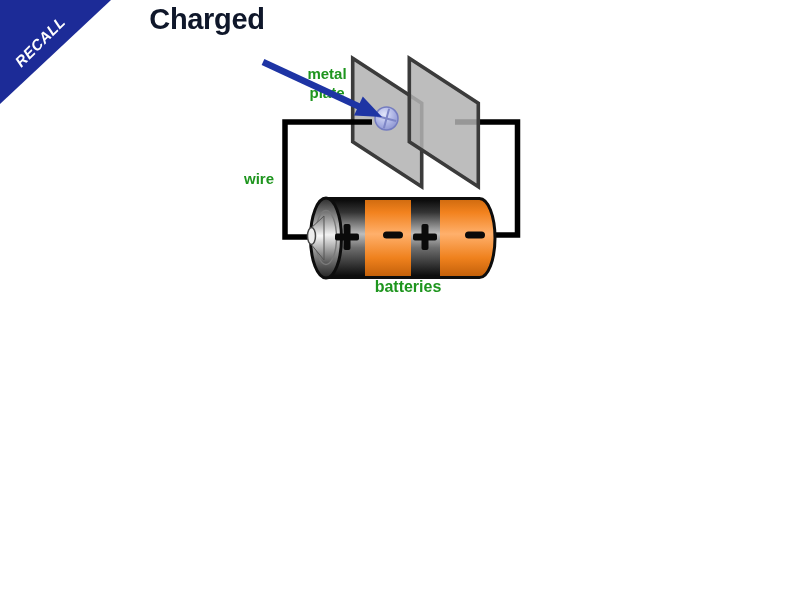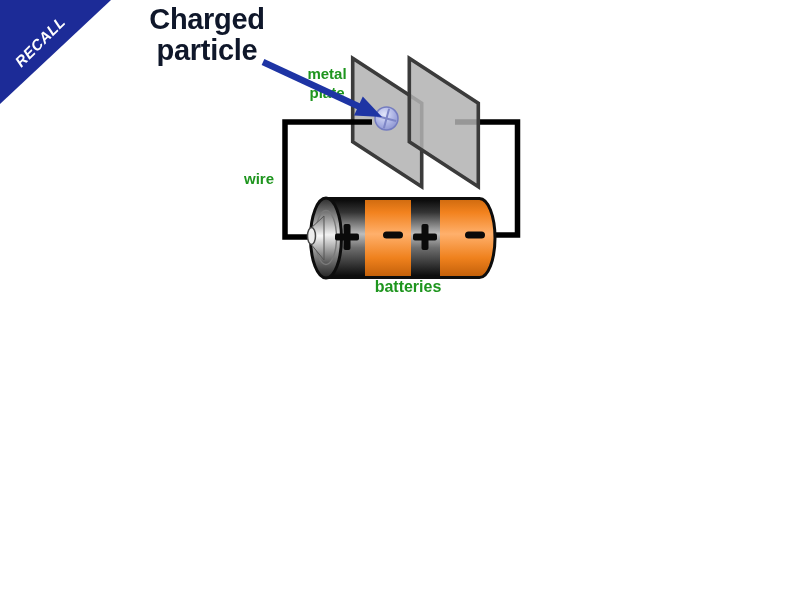--- a/index.html
+++ b/index.html
@@ -36,21 +36,20 @@
 </head>
 <body>
 
 <div class="slide">
 
   <div class="banner"></div>
   <div class="banner-label">RECALL</div>
 
   <div class="title">
     <div>Charged</div>
-    <div>particle</div>
   </div>
 
   <svg class="diagram-svg" width="800" height="600" viewBox="0 0 800 600">
     <defs>
       <linearGradient id="orangeGrad" x1="0" y1="198" x2="0" y2="278" gradientUnits="userSpaceOnUse">
         <stop offset="0" stop-color="#cd690e"></stop>
         <stop offset="0.18" stop-color="#f2821e"></stop>
         <stop offset="0.45" stop-color="#ffb06c"></stop>
         <stop offset="0.75" stop-color="#ef811d"></stop>
         <stop offset="1" stop-color="#bf5d08"></stop>

